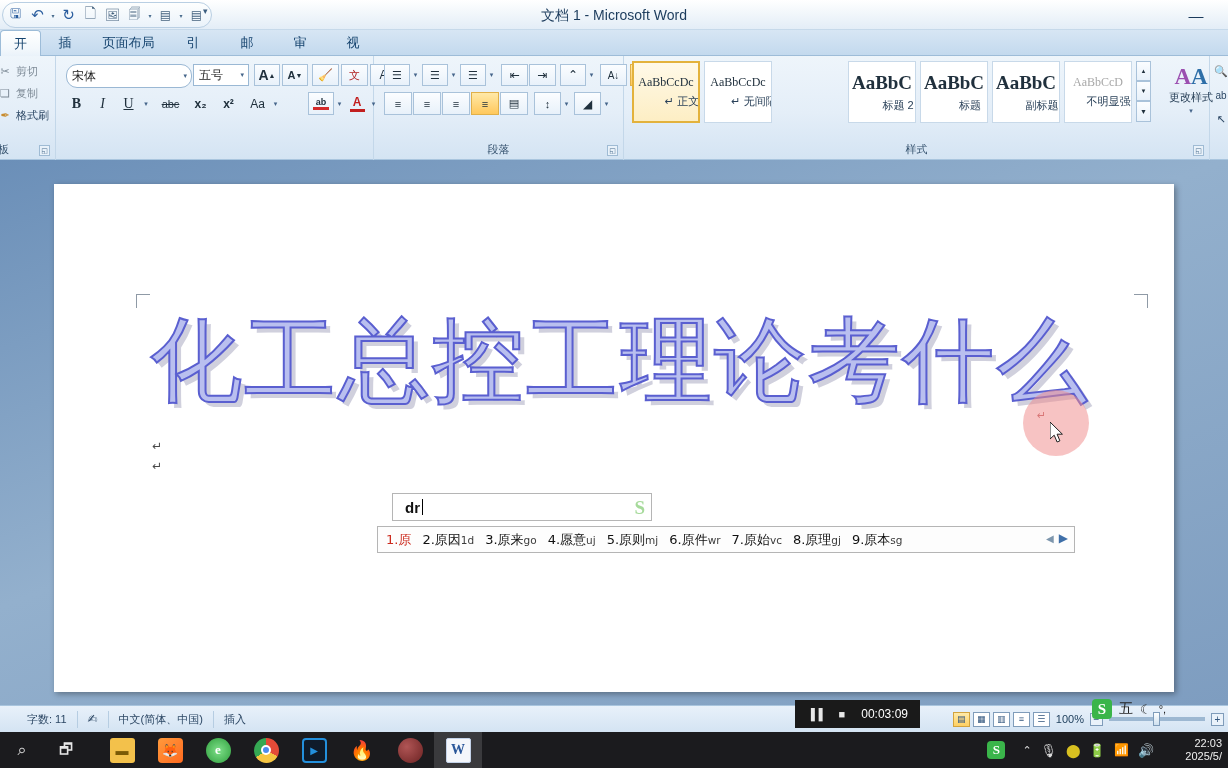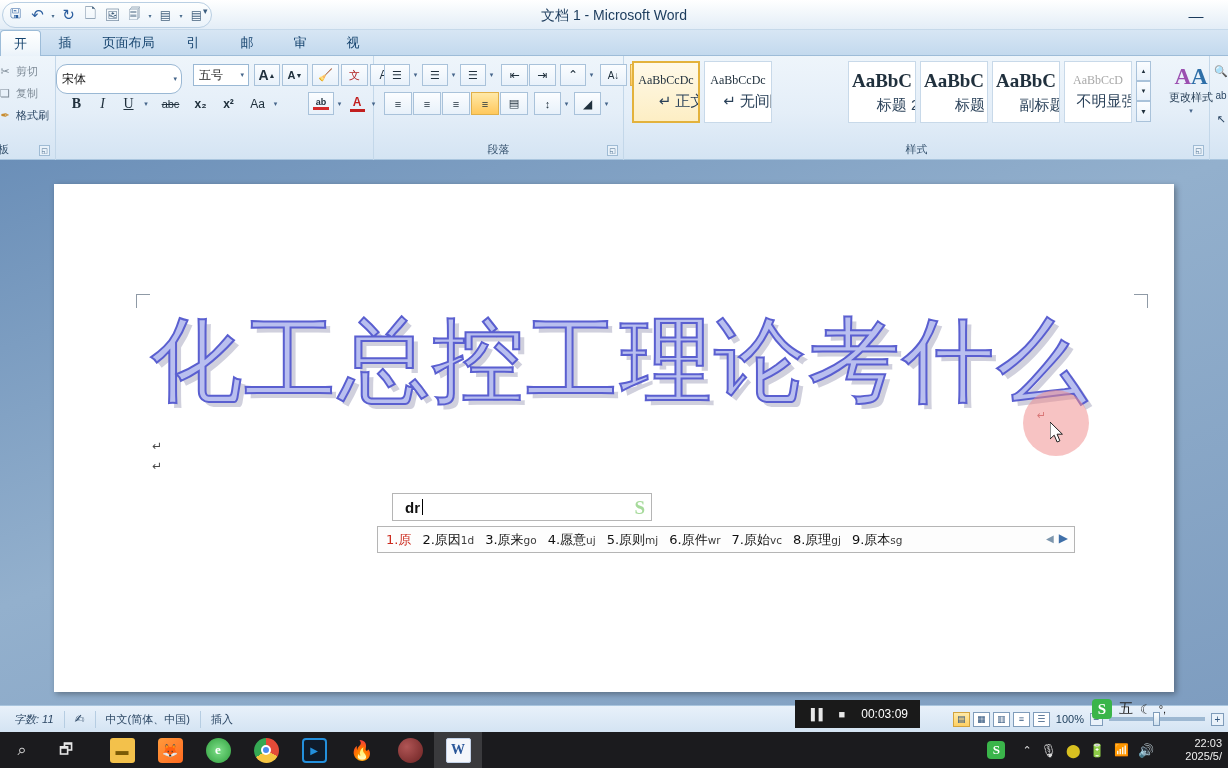--- a/index.html
+++ b/index.html
@@ -112,21 +112,21 @@
 
   
   .stylebox {
     position:absolute; top:5px; width:68px; height:62px;
     background:#fff; border:1px solid #c8d9e9;
     display:flex; flex-direction:column; align-items:center; justify-content:center;
     overflow:hidden;
   }
   .stylebox.sel { border:2px solid #e3b23c; background:linear-gradient(180deg,#fff9e8,#fdeec4); }
   .style-prev { font-family:"Liberation Serif","DejaVu Serif",serif; color:#20303d; white-space:nowrap; }
-  .style-name { font-size:15px; color:#2a4159; margin-top:4px; white-space:nowrap;margin-left:32px; }
+  .style-name { font-size:11px; color:#2a4159; margin-top:4px; white-space:nowrap;margin-left:32px; }
 
   
   .docarea {
     position:absolute; left:0; top:160px; width:1228px; height:545px;
     background:linear-gradient(160deg,#6b8fb8,#93b0cd 45%,#7e9dc0);
   }
   .page {
     position:absolute; left:54px; top:24px; width:1120px; height:508px;
     background:#fff; box-shadow:2px 2px 6px rgba(0,0,0,.35);text-align:center;
   }
@@ -291,21 +291,21 @@
       </div>
       <div class="clip-item" style="top:52px;color:#2c4764;">
         <span class="clip-ico" style="color:#c88b2e;">✒</span>
         <span>格式刷</span>
       </div>
       <div class="grp-label" style="text-align:left;padding-left:4px;">板</div>
       <div class="grp-dlg">◱</div>
     </div>
 
     <div class="grp" style="left:56px;width:318px;">
-      <div class="fld" style="left:0;top:8px;width:126px;height:30px;border-radius:11px;">
+      <div class="fld" style="left:10px;top:8px;width:126px;height:24px;border-radius:11px;">
         <span>宋体</span>
         <span class="caret">▾</span>
       </div>
       <div class="fld" style="left:137px;top:8px;width:56px;height:22px;">
         <span>五号</span>
         <span class="caret">▾</span>
       </div>
       <div class="tbtn box" style="left:198px;top:8px;width:26px;height:22px;font-size:14px;font-weight:bold;">
           <span>A</span>
           <span style="font-size:7px;">▲</span>
@@ -519,21 +519,21 @@
       <span class="cand">
         <span>9.</span><span>原本</span><span class="code">sg</span></span>
       <span class="ime-nav">
         <span>◀</span>
         <span class="next">▶</span>
       </span>
     </div>
   </div>
 
   <div class="statusbar">
-    <div class="sb-item" style="padding-left:14px;font-style:italic;">
+    <div class="sb-item" style="padding-left:27px;">
       <span>字数: 11</span>
     </div>
     <div class="sb-item">
       <span style="font-size:12px;">✍</span>
     </div>
     <div class="sb-item">
       <span>中文(简体、中国)</span>
     </div>
     <div class="sb-item" style="border-right:none;">
       <span>插入</span>

